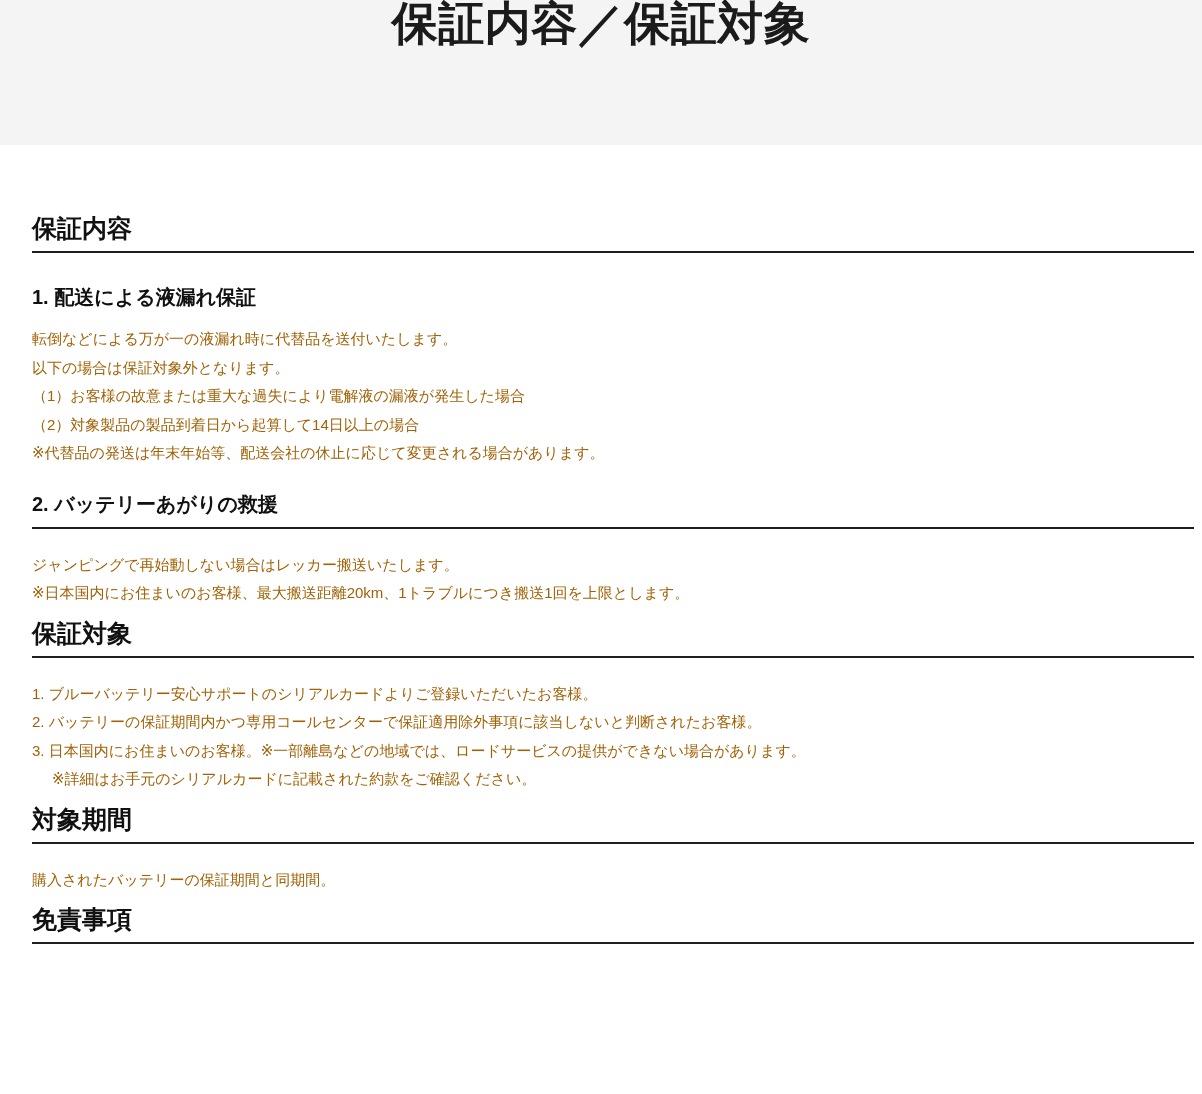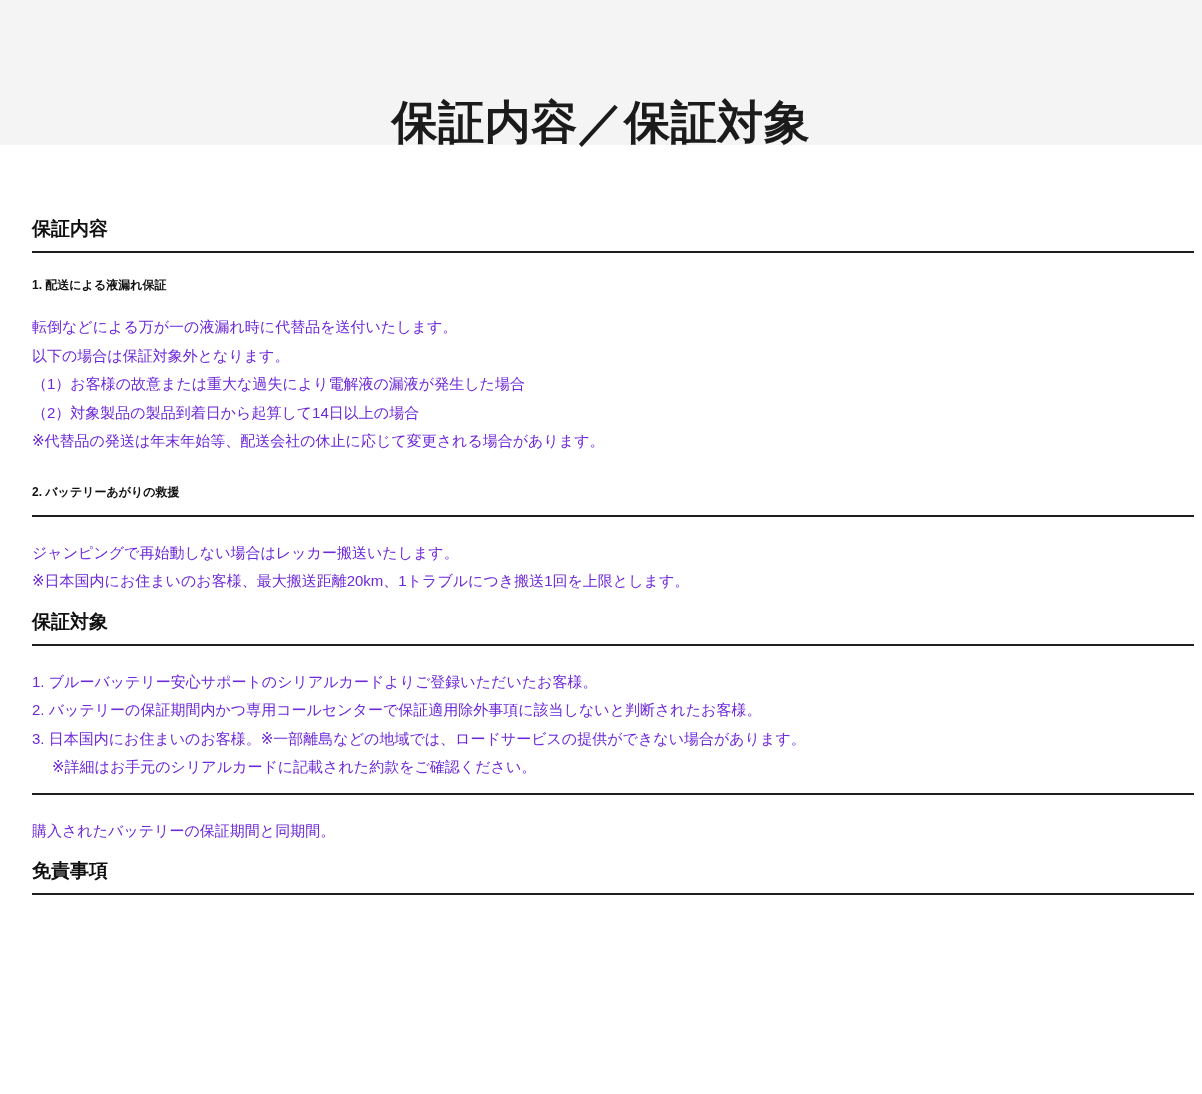--- a/index.html
+++ b/index.html
@@ -12,73 +12,73 @@
     color: #333333;
     font-family: "Liberation Sans", "DejaVu Sans", sans-serif;
   }
 
   
   .banner {
     width: 100%;
     height: 145px;
     background: #f4f4f4;
     display: flex;
-    align-items: flex-end;
+    align-items: flex-start;
     justify-content: center;
   }
   .banner-title {
     margin: 0;
     font-size: 46px;
     font-weight: bold;
     color: #1b1b1b;
     letter-spacing: 0.5px;
     line-height: 1;
   }
 
   
   .content {
     padding: 0 8px 40px 32px;
   }
 
   h2.section-heading {
     margin: 14px 0 0 0;
-    font-size: 19px;
+    font-size: 25px;
     font-weight: bold;
     color: #111111;
     line-height: 23px;
   }
   h2.section-heading.first {
     margin-top: 72px;
   }
   .rule {
     border: none;
     height: 2px;
     background: #1f1f1f;
     margin: 11px 0 0 0;
   }
 
   h3.sub-heading {
-    margin: 20px 0 0 0;
-    font-size: 12px;
+    margin: 32px 0 0 0;
+    font-size: 20px;
     font-weight: bold;
     color: #111111;
     line-height: 24px;
   }
   h3.sub-heading.after-body {
     margin-top: 24px;
   }
 
   .body-group { margin: 22px 0 0 0; }
   .body-group.after-sub { margin-top: 16px; }
 
   .body-line {
     margin: 0;
     font-size: 15px;
     line-height: 28.5px;
-    color: #6d28d9;
+    color: #a16207;
     white-space: nowrap;
   }
   .body-line.indent { padding-left: 20px; }
 </style>
 </head>
 <body>
 
 <header class="banner">
   <h1 class="banner-title">保証内容／保証対象</h1>
 </header>
@@ -106,20 +106,21 @@
 
   <h2 class="section-heading">保証対象</h2>
   <hr class="rule">
   <div class="body-group">
     <p class="body-line">1. ブルーバッテリー安心サポートのシリアルカードよりご登録いただいたお客様。</p>
     <p class="body-line">2. バッテリーの保証期間内かつ専用コールセンターで保証適用除外事項に該当しないと判断されたお客様。</p>
     <p class="body-line">3. 日本国内にお住まいのお客様。※一部離島などの地域では、ロードサービスの提供ができない場合があります。</p>
     <p class="body-line indent">※詳細はお手元のシリアルカードに記載された約款をご確認ください。</p>
   </div>
 
+  <h2 class="section-heading">対象期間</h2>
   <hr class="rule">
   <div class="body-group">
     <p class="body-line">購入されたバッテリーの保証期間と同期間。</p>
   </div>
 
   <h2 class="section-heading">免責事項</h2>
   <hr class="rule">
 
 </main>
 

